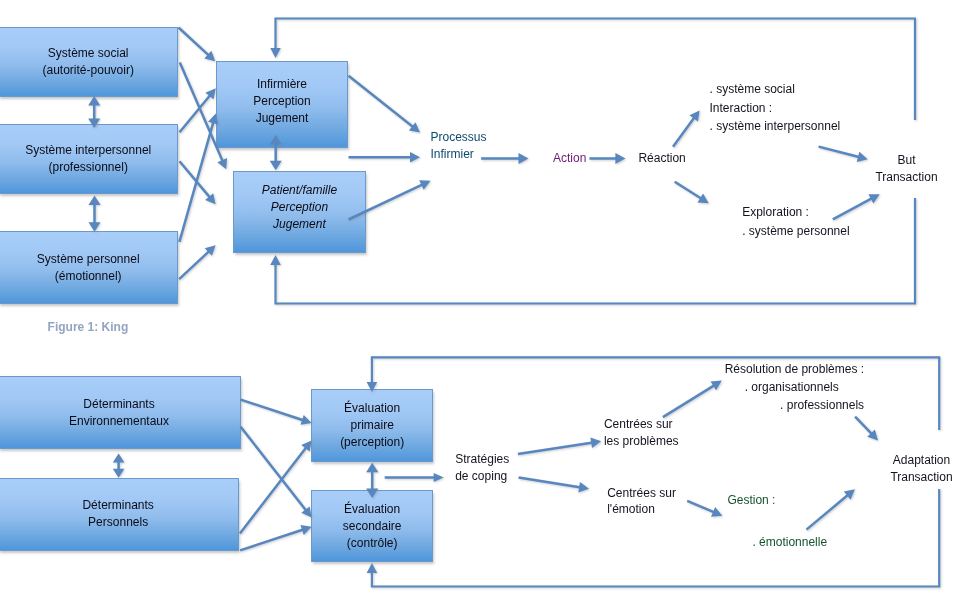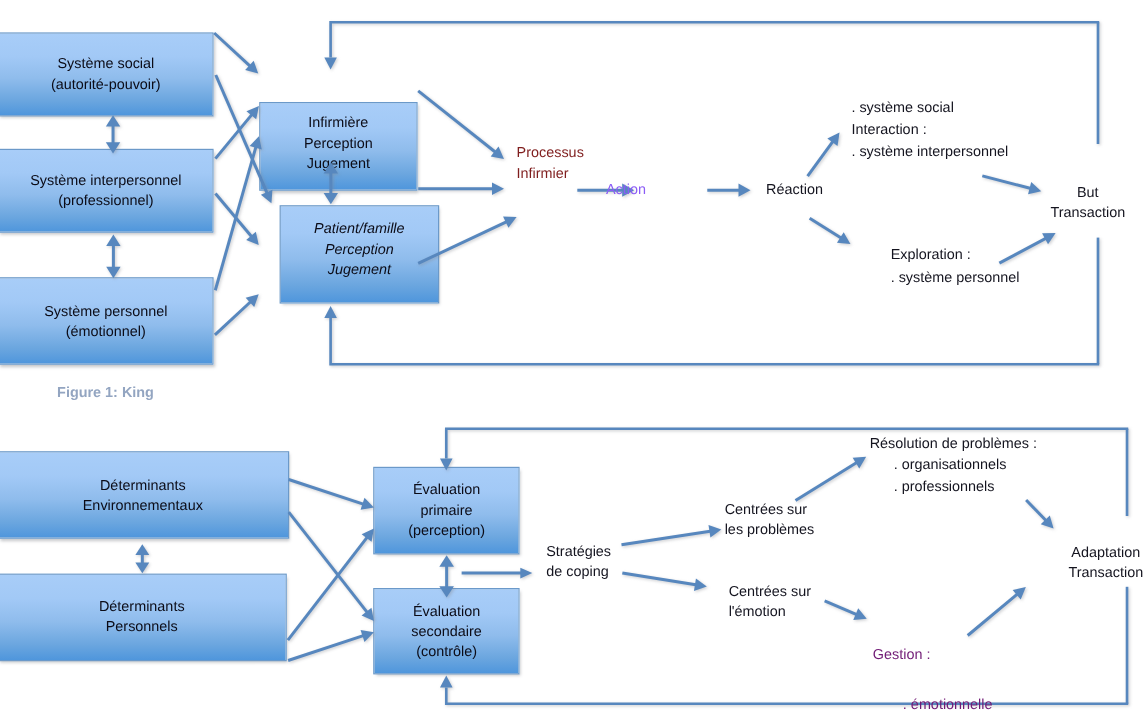--- a/index.html
+++ b/index.html
@@ -125,41 +125,41 @@
       </div>
     </div>
 
   <div class="box" id="b-perso" style="left: -1.6px; top: 230.8px; width: 179.6px; height: 73.6px; background: linear-gradient(rgb(168, 205, 248) 0%, rgb(162, 201, 246) 28%, rgb(143, 188, 236) 55%, rgb(107, 166, 223) 82%, rgb(79, 150, 220) 100%); border-color: rgb(107, 153, 201);">
     <div class="txt">
         <div>Système personnel</div>
         <div>(émotionnel)</div>
       </div>
     </div>
 
-  <div class="box" id="b-infirmiere" style="left: 215.7px; top: 61.4px; width: 132.6px; height: 74px; background: linear-gradient(rgb(168, 205, 248) 0%, rgb(162, 201, 246) 28%, rgb(143, 188, 236) 55%, rgb(107, 166, 223) 82%, rgb(79, 150, 220) 100%); border-color: rgb(107, 153, 201); margin-top: 24px;">
+  <div class="box" id="b-infirmiere" style="left: 215.7px; top: 61.4px; width: 132.6px; height: 87px; background: linear-gradient(rgb(168, 205, 248) 0%, rgb(162, 201, 246) 28%, rgb(143, 188, 236) 55%, rgb(107, 166, 223) 82%, rgb(79, 150, 220) 100%); border-color: rgb(107, 153, 201);">
     <div class="txt" style="transform:translateY(-3px)">
         <div>Infirmière</div>
         <div>Perception</div>
         <div>Jugement</div>
       </div>
     </div>
 
   <div class="box" id="b-patient" style="left: 233px; top: 171px; width: 132.9px; height: 82px; background: linear-gradient(rgb(168, 205, 248) 0%, rgb(162, 201, 246) 28%, rgb(143, 188, 236) 55%, rgb(107, 166, 223) 82%, rgb(79, 150, 220) 100%); border-color: rgb(107, 153, 201); font-style: italic;">
     <div class="txt" style="transform:translateY(-4.7px)">
         <div>Patient/famille</div>
         <div>Perception</div>
         <div>Jugement</div>
       </div>
     </div>
 
-  <div class="freetext" id="t-processus" style="left: 430.5px; top: 119px; line-height: 17px; color: #7f1d1d;">
+  <div class="freetext" id="t-processus" style="left: 430.5px; top: 129px; line-height: 17px; color: #0c4a6e;">
       <div>Processus</div>
       <div>Infirmier</div>
     </div>
-  <div class="freetext" id="t-action" style="left: 505px; top: 150.3px; line-height: 17px; color: #8b5cf6;">
+  <div class="freetext" id="t-action" style="left: 553px; top: 150.3px; line-height: 17px; color: #701a75;">
       <div>Action</div>
     </div>
   <div class="freetext" id="t-reaction" style="left: 638.4px; top: 150.3px; line-height: 17px; color: rgb(20, 20, 31);">
       <div>Réaction</div>
     </div>
   <div class="freetext" id="t-interaction" style="left: 709.5px; top: 80.2px; line-height: 18.4px; color: rgb(20, 20, 31);">
       <div>. système social</div>
       <div>Interaction :</div>
       <div>. système interpersonnel</div>
     </div>
@@ -279,23 +279,23 @@
       <div>Centrées sur</div>
       <div>les problèmes</div>
     </div>
   <div class="freetext" id="t-ce" style="left: 607.2px; top: 484.6px; line-height: 16.2px; color: rgb(20, 20, 31);">
       <div>Centrées sur</div>
       <div>l'émotion</div>
     </div>
   <div class="freetext" id="t-resolution" style="left: 724.7px; top: 359.5px; line-height: 18.4px; color: rgb(20, 20, 31);">
       <div>Résolution de problèmes :</div>
       <div style="padding-left: 20px;">. organisationnels</div>
-      <div style="padding-left: 20px;">. professionnels</div>
-    </div>
-  <div class="freetext" id="t-gestion" style="left: 727.4px; top: 536px; line-height: 18px; color: #701a75;">
+      <div style="padding-left: 20px; text-align: right;">. professionnels</div>
+    </div>
+  <div class="freetext" id="t-gestion" style="left: 727.4px; top: 491px; line-height: 18px; color: #14532d;">
       <div>Gestion :</div>
       <div style="padding-left: 25px; margin-top: 24px;">. émotionnelle</div>
     </div>
   <div class="freetext" id="t-adaptation" style="left: 885.5px; top: 452.4px; line-height: 16.2px; text-align: center; width: 72px; color: rgb(20, 20, 31);">
       <div>Adaptation</div>
       <div>Transaction</div>
     </div>
 
 </div>
 

